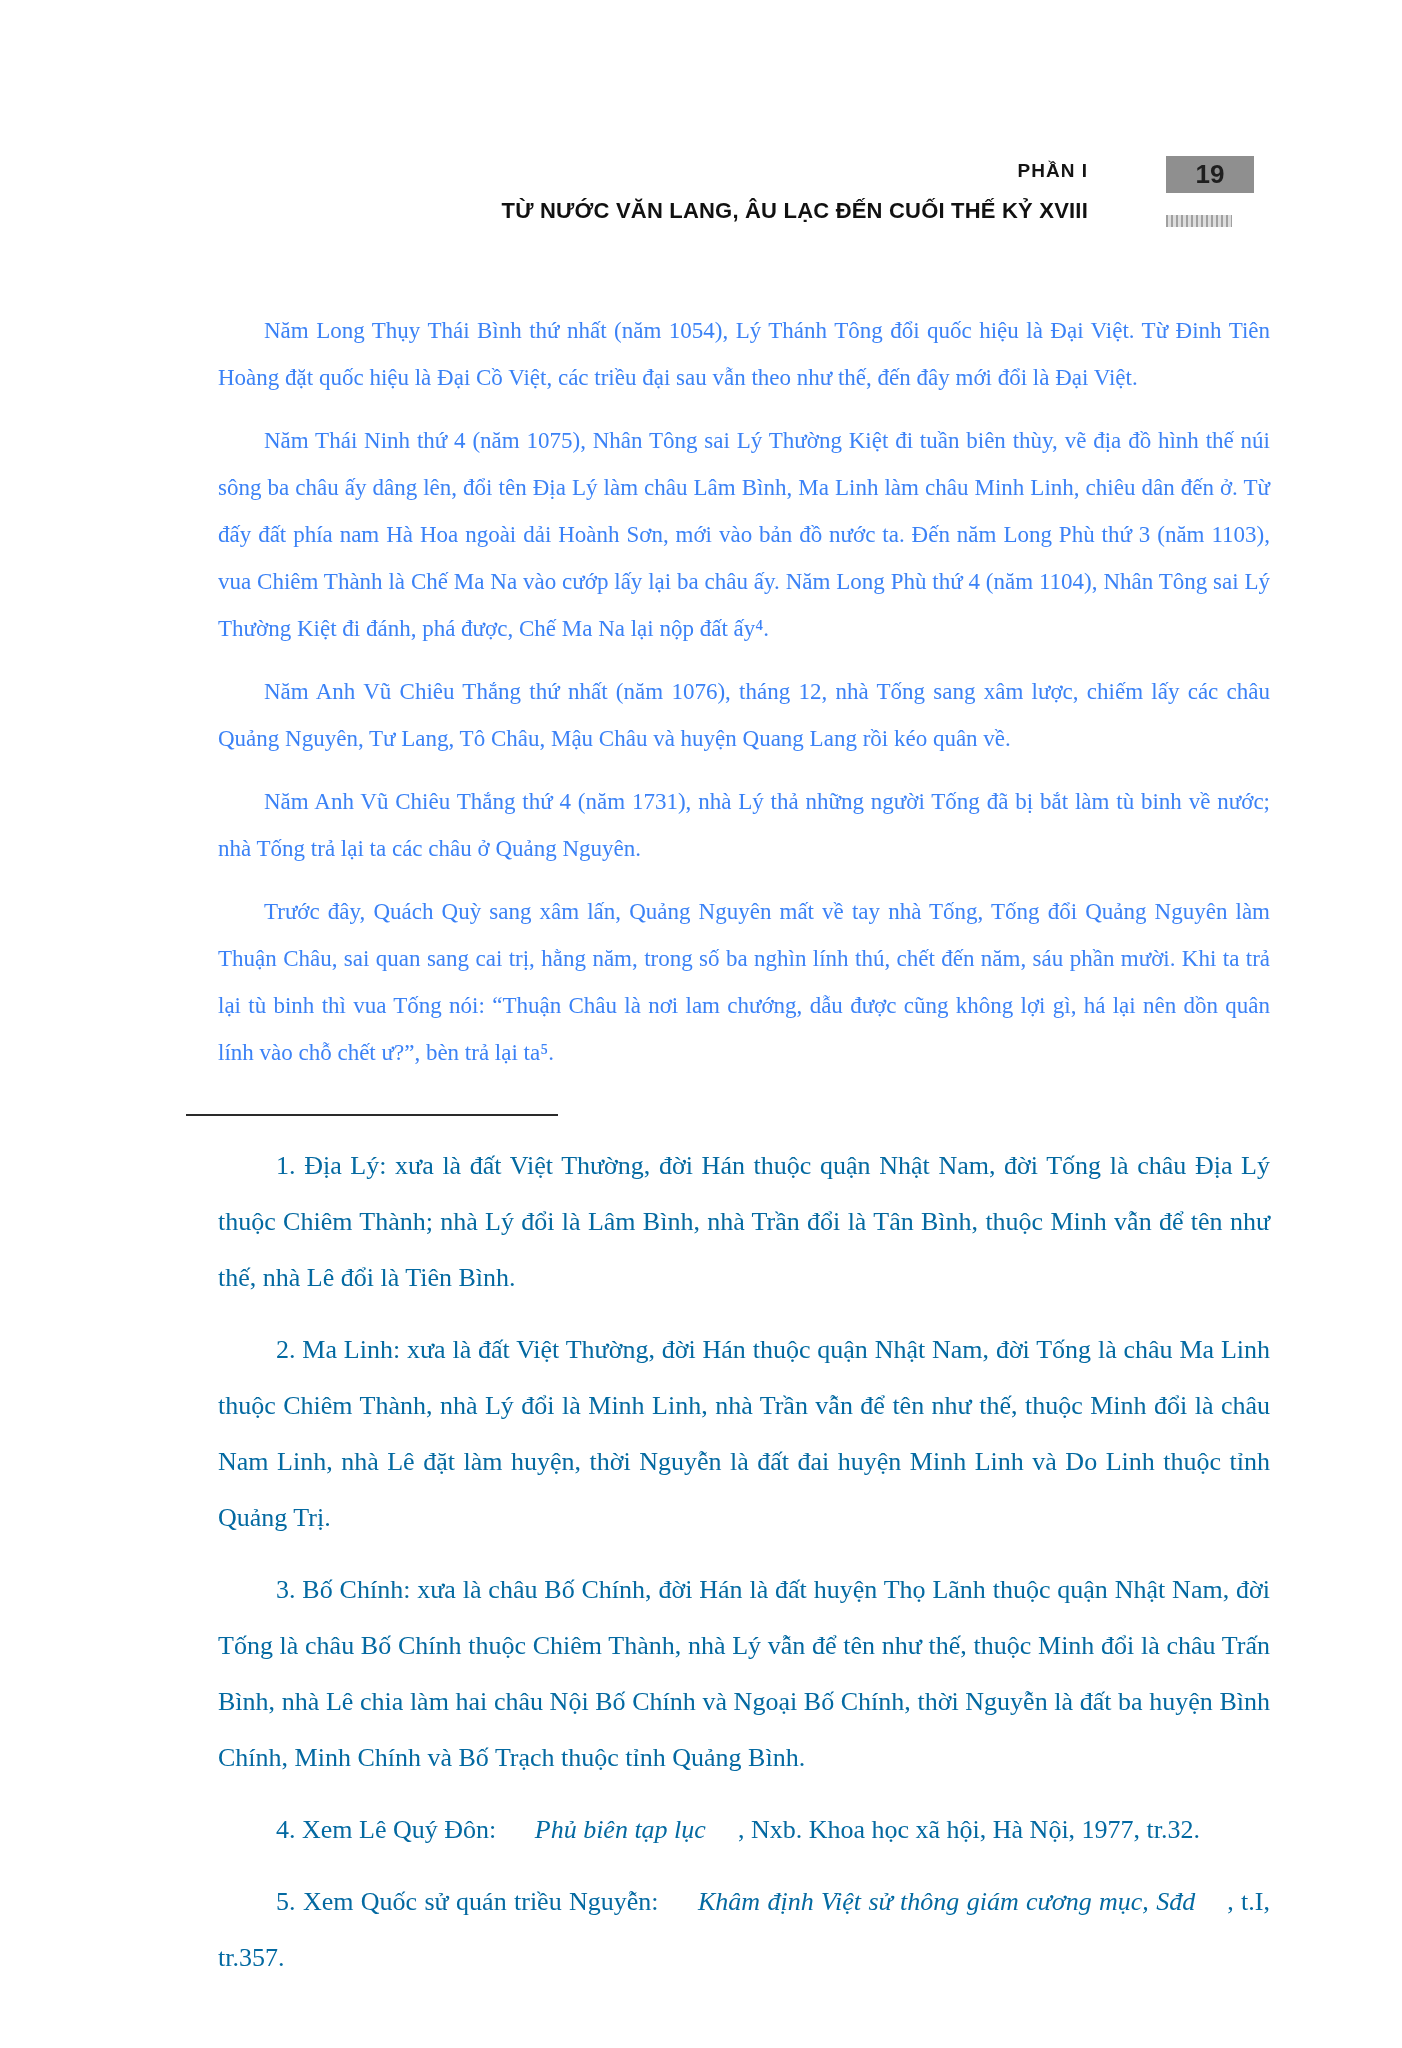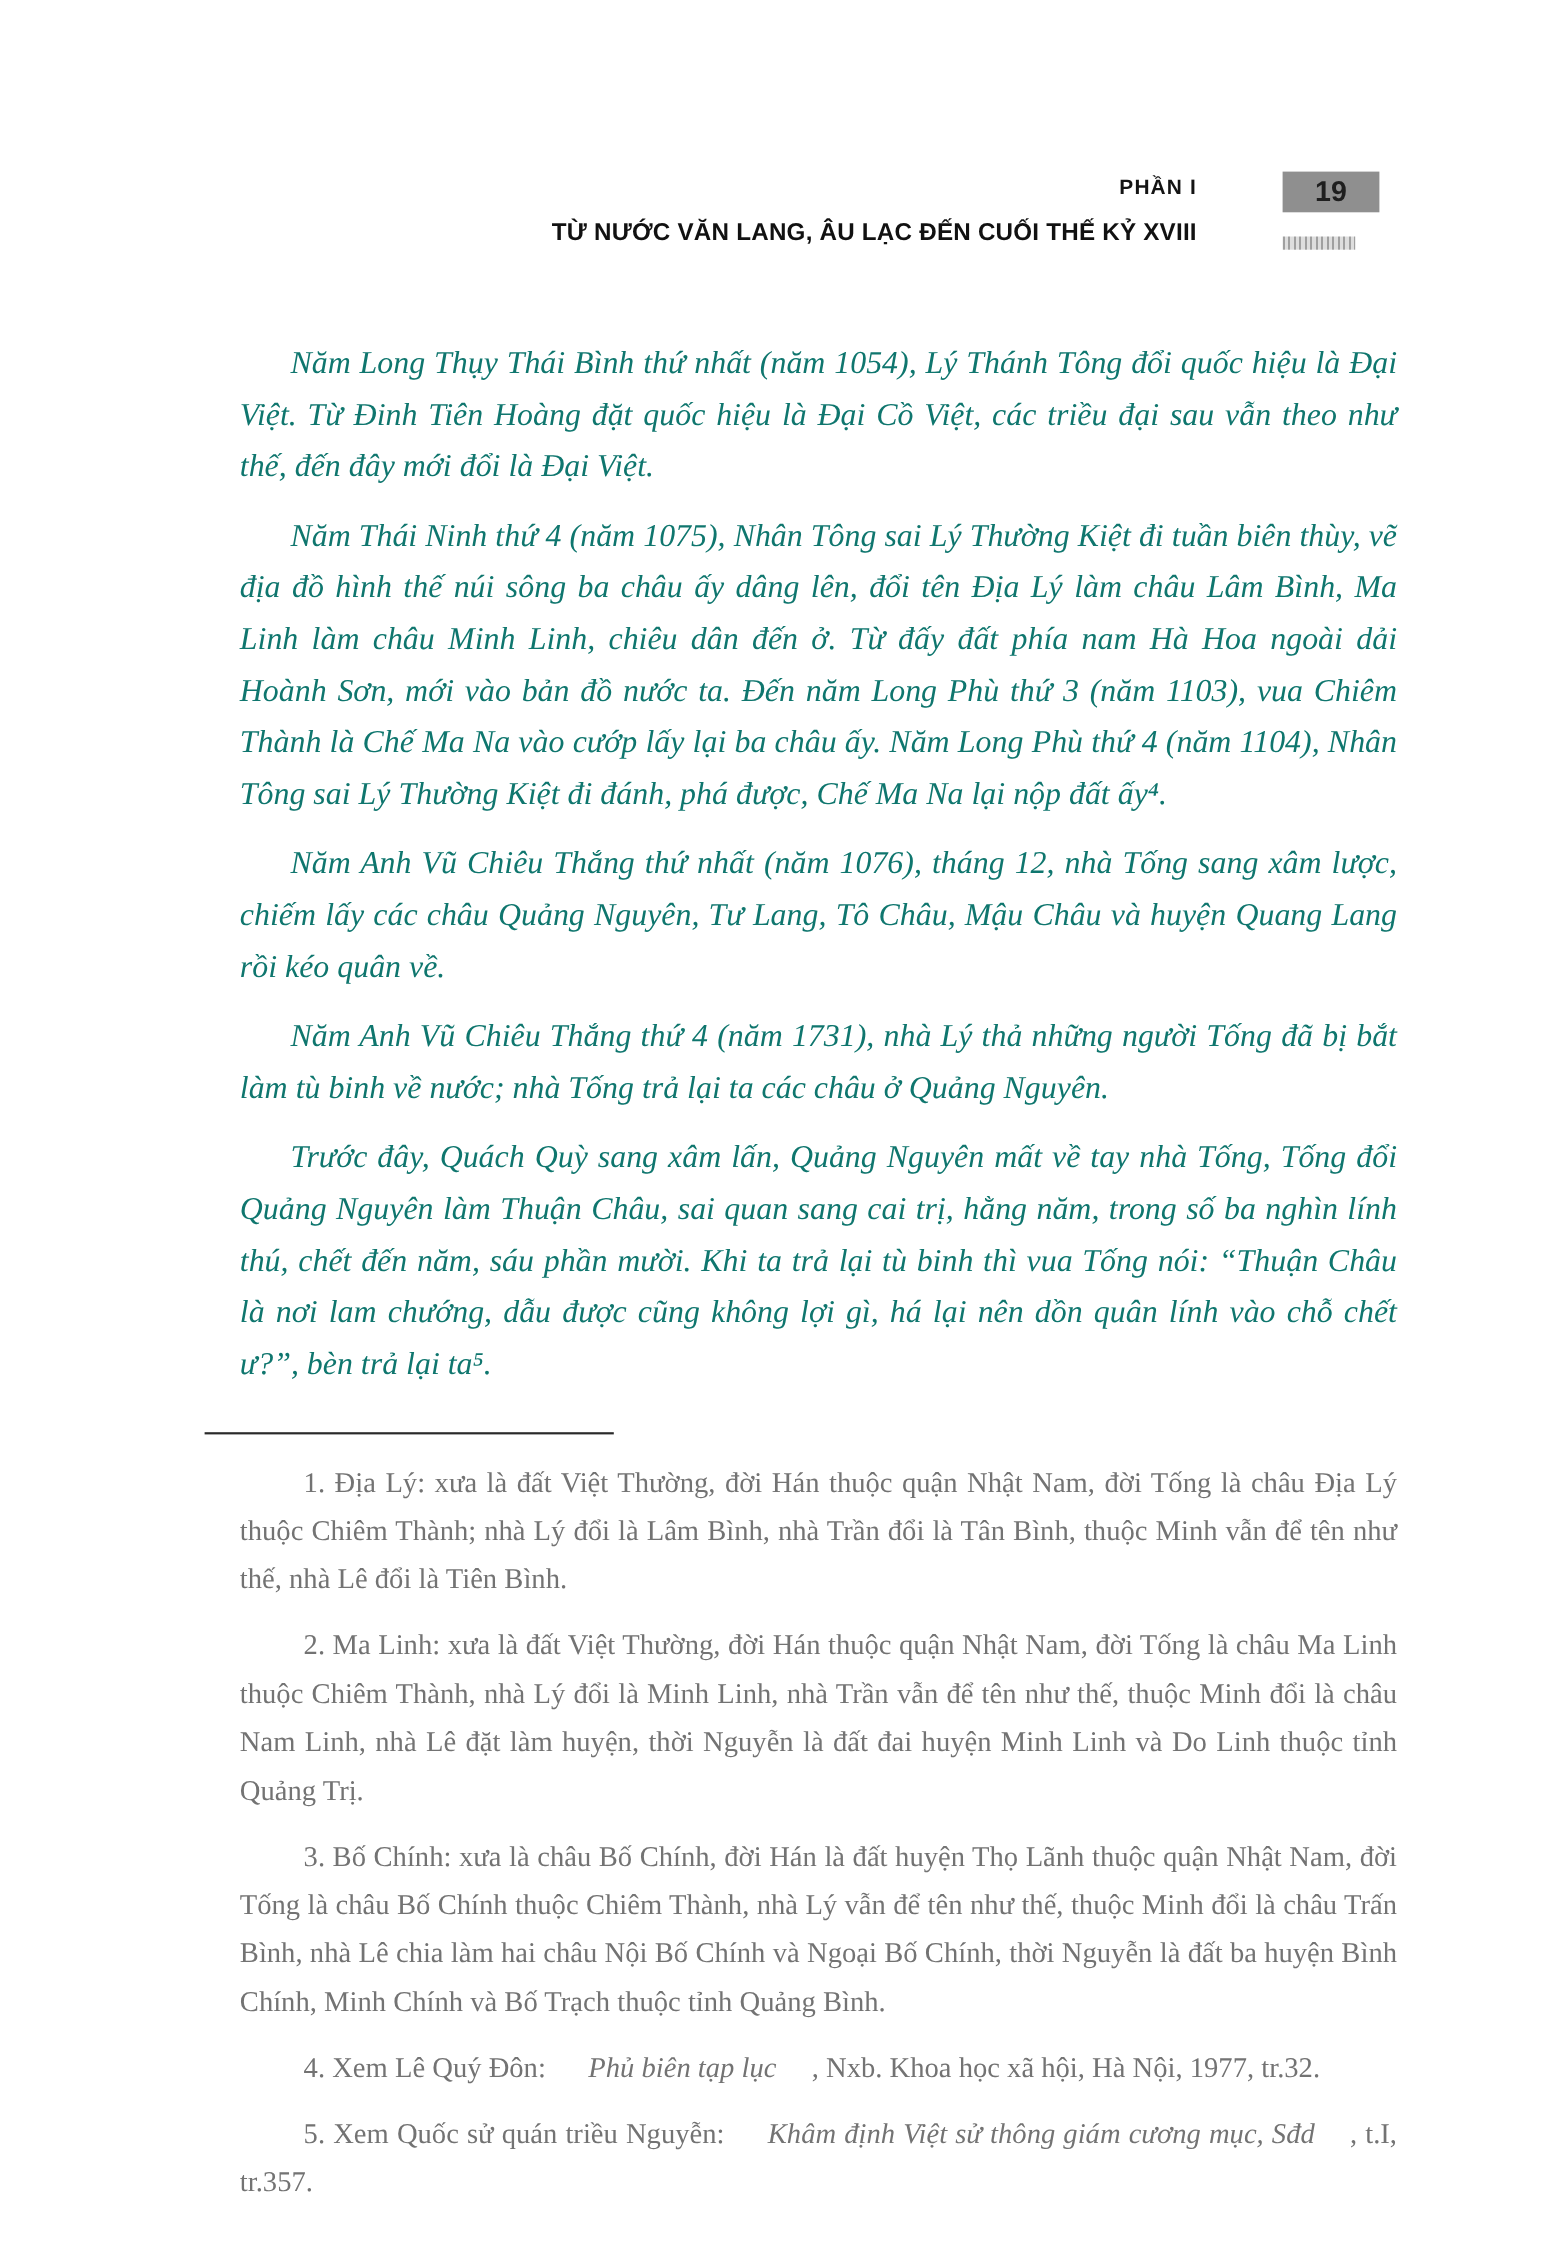--- a/index.html
+++ b/index.html
@@ -56,42 +56,41 @@
   }
   .hatch {
     width: 66px;
     height: 12px;
     margin-top: 6px;
     background: repeating-linear-gradient(90deg, #a0a0a0 0 2px, #dedede 2px 5px);
   }
 
   
   .body-text p {
-    font-size: 29px;
+    font-size: 23px;
     line-height: 47px;
     text-align: justify;
     text-indent: 46px;
-    color: #0f766e;
-    font-style: italic;
+    color: #3b82f6;
   }
 
   
   .fn-sep {
     width: 372px;
     height: 0;
     border: none;
     border-top: 2px solid #2a2a2a;
     margin: 38px 0 22px 0;
   }
   .footnotes p {
     font-size: 26px;
-    line-height: 44px;
+    line-height: 56px;
     text-align: justify;
     text-indent: 42px;
-    color: #737373;
+    color: #0369a1;
   }
   .footnotes i { font-style: italic; }
 </style>
 </head>
 <body>
 
 <div class="page">
 
   <header class="page-header">
     <div class="header-text">

